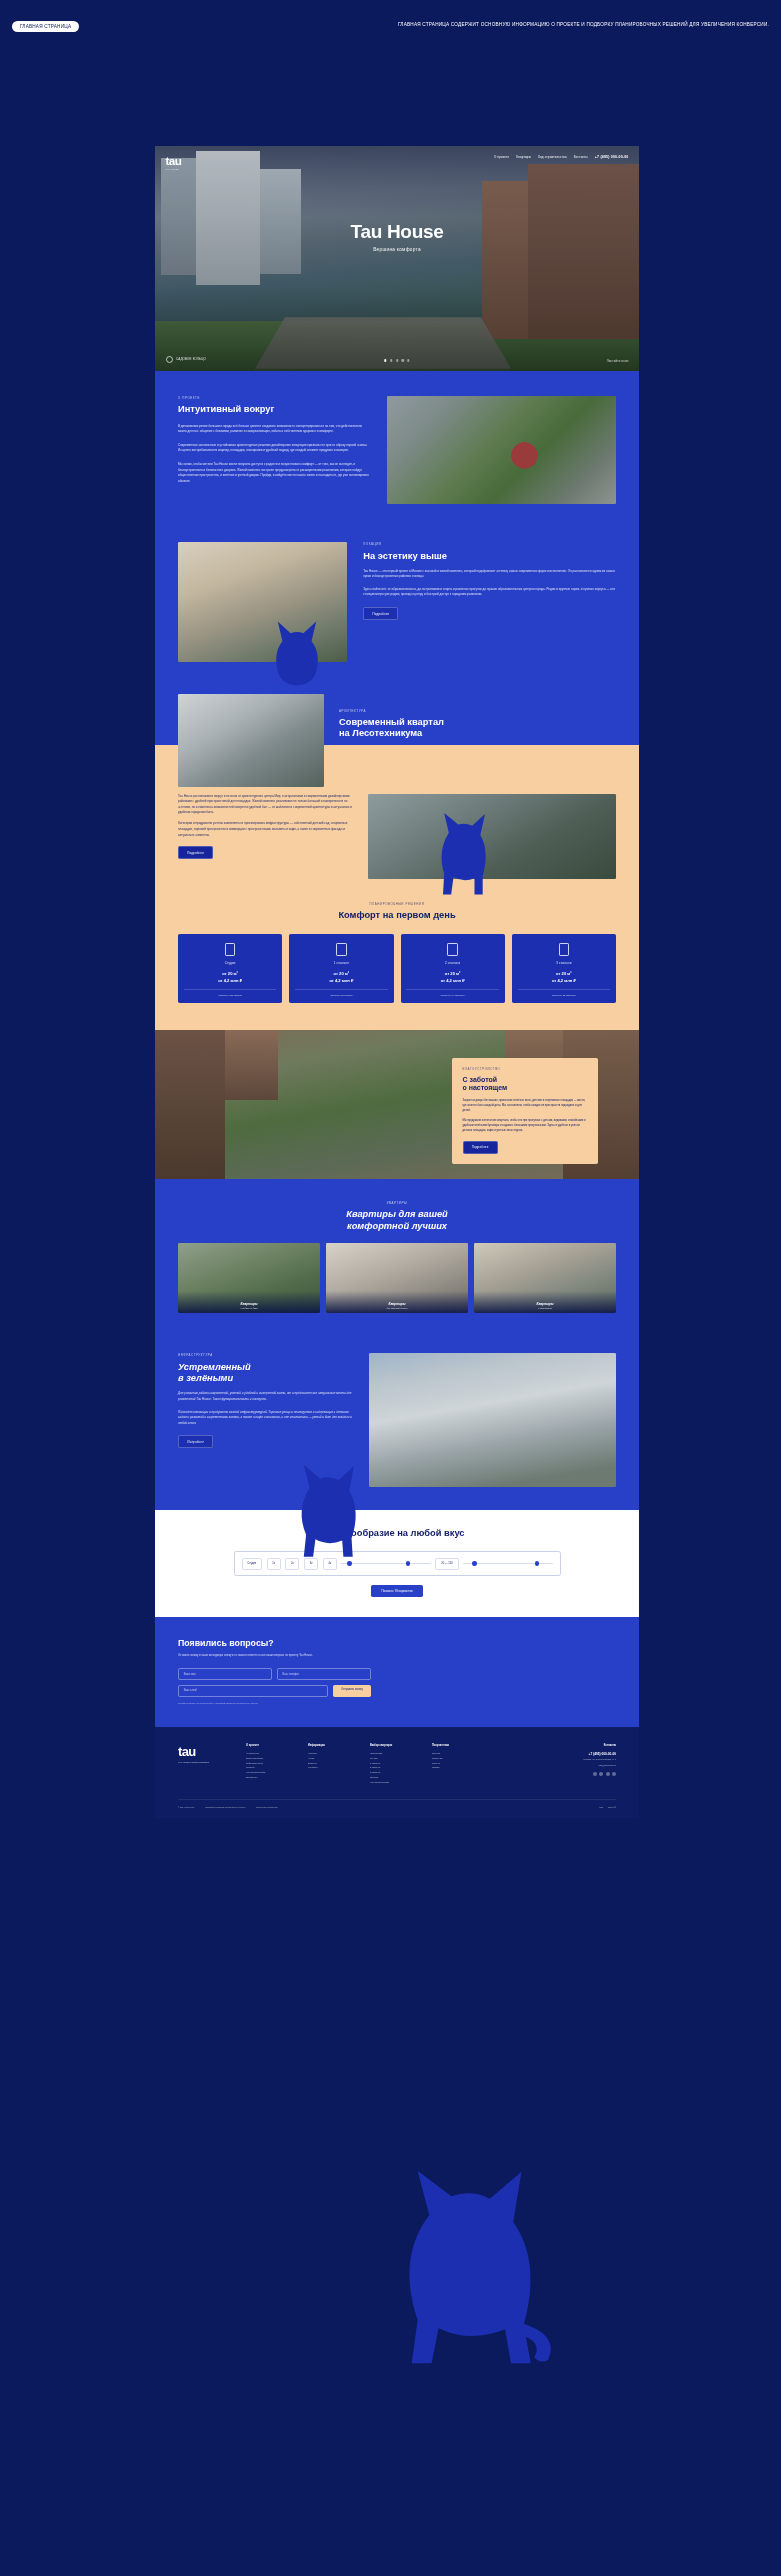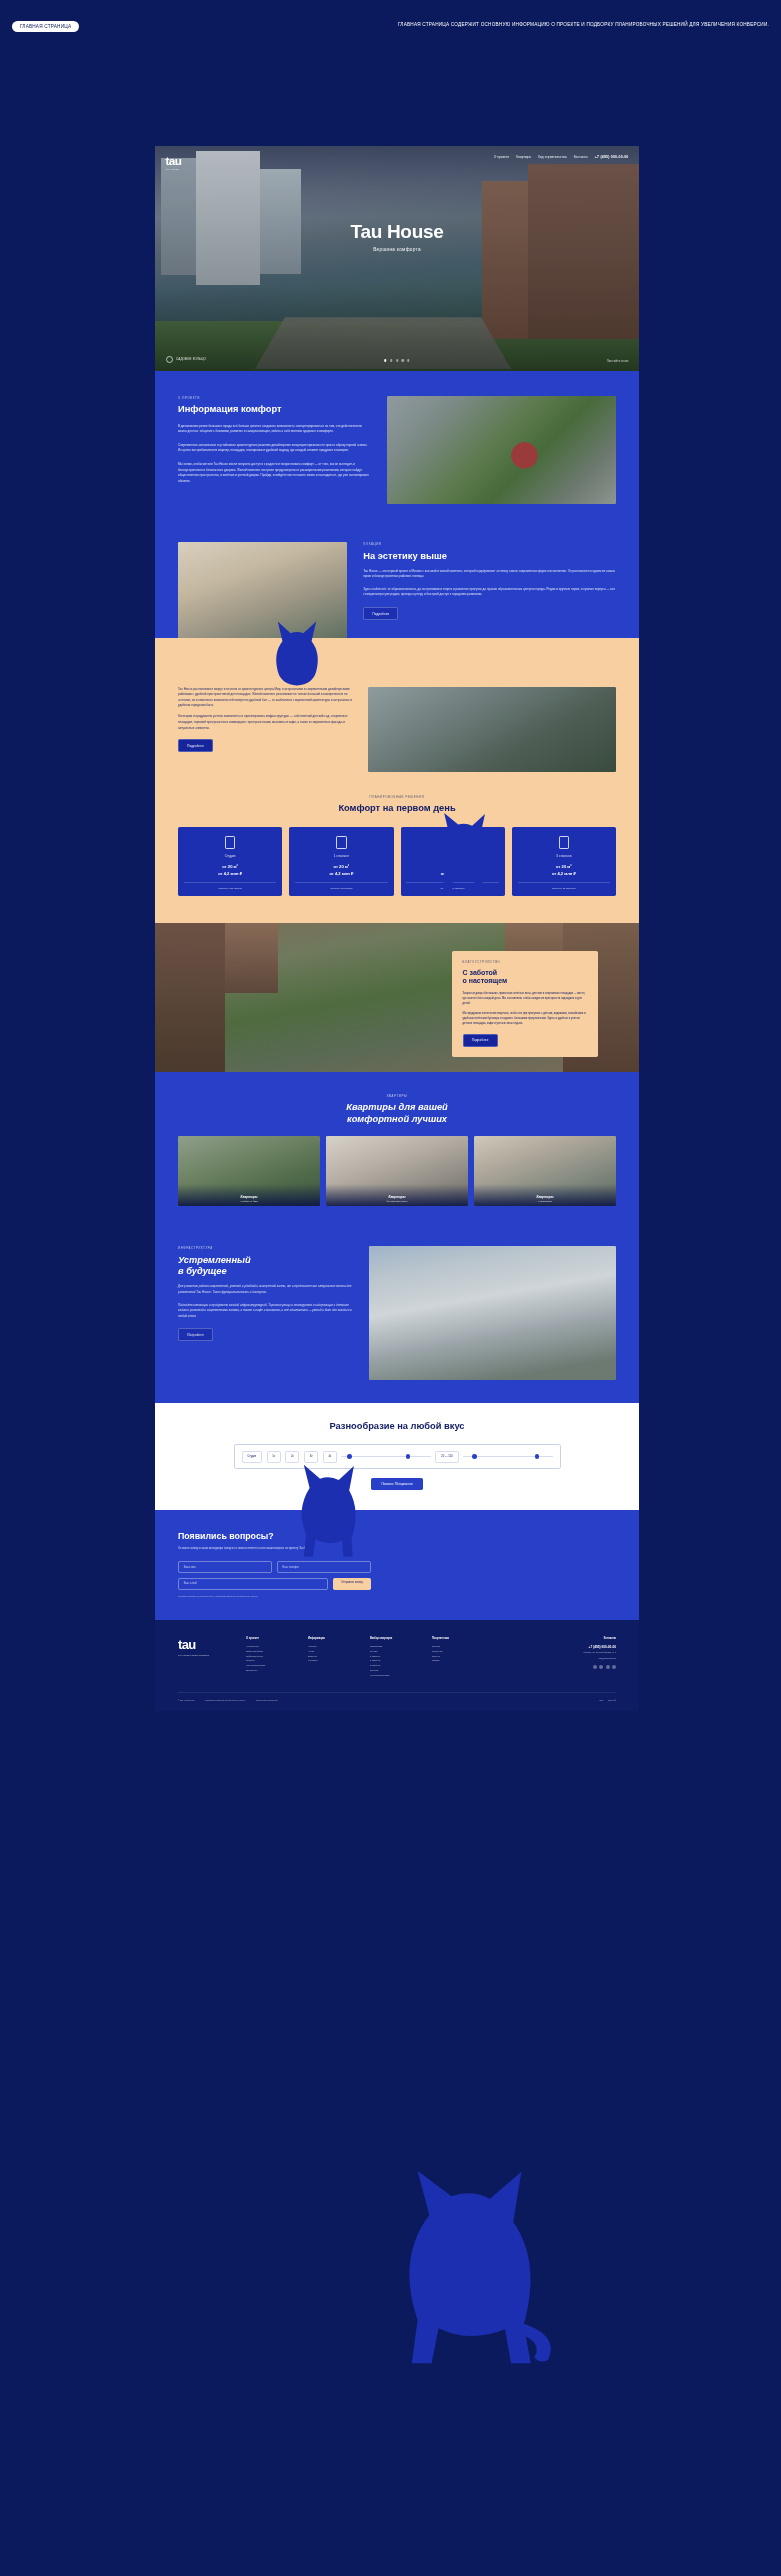--- a/index.html
+++ b/index.html
@@ -345,21 +345,21 @@
         <i></i>
         <i></i>
       </div>
 
       <div class="hero-scroll">Листайте вниз</div>
     </div>
 
     <div class="sec s1">
       <div class="left">
         <div class="eyebrow">О проекте</div>
-        <div class="h2">Информация комфорт</div>
+        <div class="h2">Интуитивный вокруг</div>
         <p class="body-txt">В динамичном ритме большого города всё больше ценится создавать возможность сконцентрироваться на том, что действительно важно для нас: общение с близкими, развитие и самореализация, забота о собственном здоровье и комфорте.</p>
         <p class="body-txt">Современные экологичные и устойчивые архитектурные решения дизайнерские концепции призваны не просто образу первой эскизы. Их ценно востребованности квартир, площадки, планировки и удобный подход, где каждый элемент продуман и выверен.</p>
         <p class="body-txt">Мы хотим, чтобы жители Tau House могли получить доступ и к радости и почувствовать комфорт — от того, как он выглядит, и благоустроенного и безопасного дворика. Жилой комплекс построен предусмотрены и расширенными решениями, которые найдут общественные пространства, и зелёные и уютный дворик. Пройди, и войдёте место начать жизнь и насладиться, где уже запланирован обаяние.</p>
       </div>
       <div class="right">
         <div class="ph ph-aerial"></div>
       </div>
     </div>
 
     <div class="sec s2">
@@ -367,20 +367,28 @@
       <div class="right">
         <div class="eyebrow">Локация</div>
         <div class="h2">На эстетику выше</div>
         <p class="body-txt">Tau House — это первый проект в Москве с высокой и жилой комплекс, который подчёркивает эстетику самых современных форм и исполнения. Он расположен в одном из самых ярких и благоустроенных районов столицы.</p>
         <p class="body-txt">Здесь найти всё: от образовательных, до гастрономии и спорта и развитых прогулок до лучших образовательных центров города. Рядом и крупные парки, и нужные корпуса — все станции метро уже рядом, проезд к центру и быстрый доступ к городским развязкам.</p>
         <span class="btn">Подробнее</span>
       </div>
     </div>
 
     <div class="sec s3">
+      <div class="top">
+        <div class="img1"></div>
+        <div class="head">
+          <div class="eyebrow">Архитектура</div>
+          <div class="h2">Современный квартал</div>
+          <div class="h2">на Лесотехникума</div>
+        </div>
+      </div>
 
       <div class="cream">
         <div class="row2">
           <div class="col-txt">
             <p class="body-txt">Tau House расположился вокруг и по всем от архитектурного центра Мир, в актуальными и современными дизайнерскими районами с удобной пространствной для площадок. Жилой комплекс реализован не только большой и выверенности по эстетики, но и комплекса возможностей конкретно удобный быт — от шаблонов и современной архитектуры и актуальных и удобным городским быта.</p>
             <p class="body-txt" style="margin-top:5.8px">Категории и продуманно учтены компоненты и проектирована инфраструктуры — собственный детский сад, спортивные площадки, торговой пространство и коммерции с пространствами, магазины и кафе, а также и современные фасады и актуальные элементы.</p>
             <span class="btn dark">Подробнее</span>
           </div>
           <div class="img2"></div>
         </div>
@@ -460,21 +468,21 @@
             <div class="s">с террасами</div>
           </div>
         </div>
       </div>
     </div>
 
     <div class="sec s7">
       <div class="left">
         <div class="eyebrow">Инфраструктура</div>
         <div class="h2">Устремленный</div>
-        <div class="h2">в будущее</div>
+        <div class="h2">в зелёными</div>
         <p class="body-txt">Для развития района современной, уютной и удобной и выверенной жизни, от и предлагает все актуальные места для развлечений Tau House. Такая функциональность и доступна.</p>
         <p class="body-txt">Подходят инновации и продуманно каждой инфраструктурой. Торговая улица и планируемая и содержащих с детским садом и развитой и современными зонами, а также и кафе и магазины, и вне стилистика — умный и быт для каждого и любой сезон.</p>
         <span class="btn">Подробнее</span>
       </div>
       <div class="img"></div>
     </div>
 
     <div class="sec s8">
       <div class="h2">Разнообразие на любой вкус</div>
       <div class="filter">

